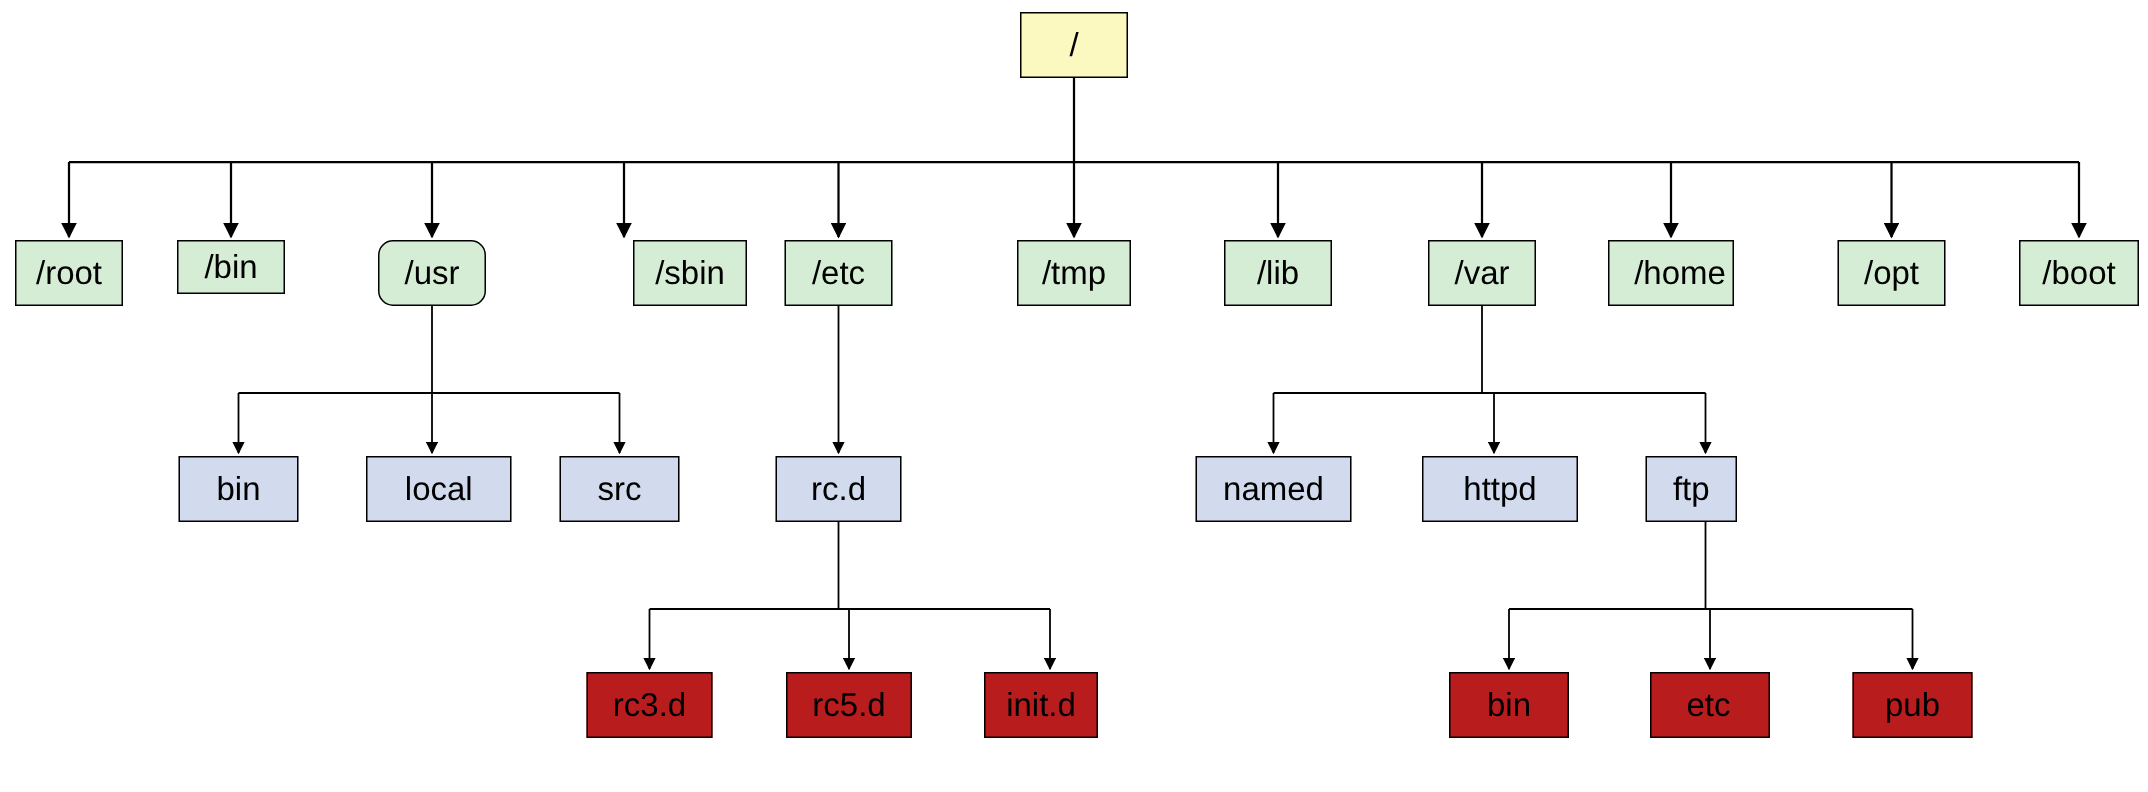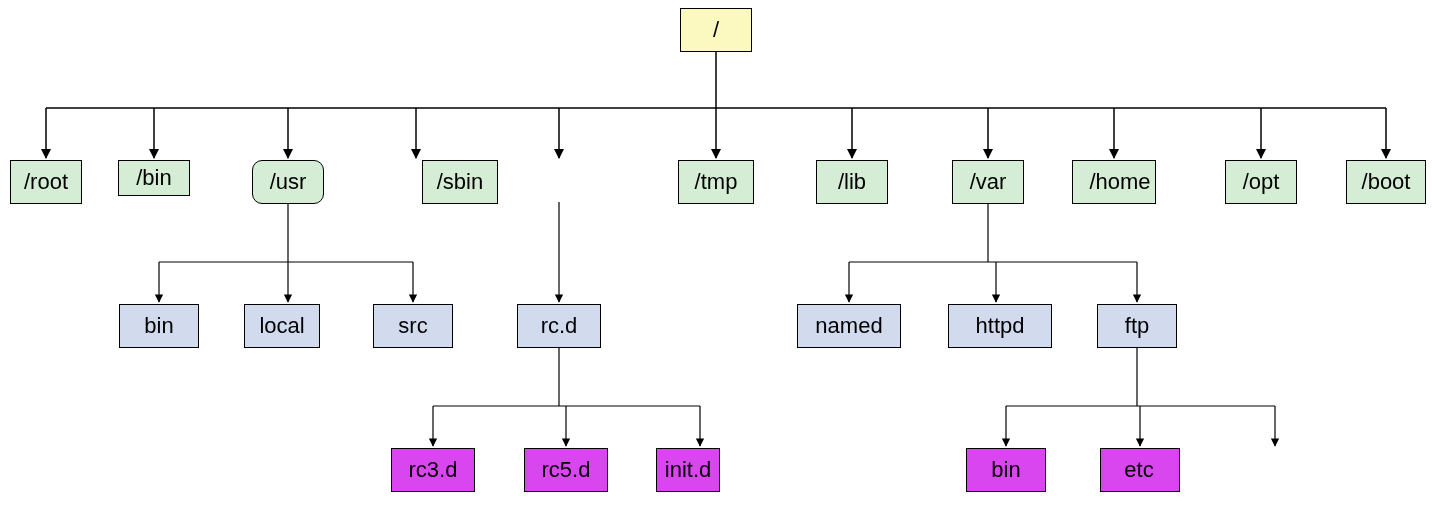--- a/index.html
+++ b/index.html
@@ -29,21 +29,21 @@
     display: flex;
     align-items: center;
     justify-content: center;
     padding: 4px 12px;
     white-space: nowrap;
     text-align: center;
   }
   .yellow { background: #fbf8c0; }
   .green  { background: #d5ecd5; }
   .blue   { background: #d2daee; }
-  .pink   { background: #d946ef; }
+  .pink   { background: #b91c1c; }
 </style>
 </head>
 <body>
 
 <div class="canvas">
 
   <svg class="connectors">
     <defs>
       <marker id="arrow" viewBox="0 0 10 10" refX="9" refY="5" markerWidth="7" markerHeight="7" orient="auto-start-reverse">
         <path d="M 0 0 L 10 5 L 0 10 z" fill="#000"></path>
@@ -91,34 +91,36 @@
     <line x1="1140" y1="406" x2="1140" y2="446" stroke="#000" stroke-width="1.2" marker-end="url(#arrow)"></line>
     <line x1="1275" y1="406" x2="1275" y2="446" stroke="#000" stroke-width="1.2" marker-end="url(#arrow)"></line>
   </svg>
 
   <div class="node yellow" style="left:680px; top:8px;  width:72px; height:44px;">/</div>
 
   <div class="node green" style="left:10px;   top:160px; width:72px; height:44px;">/root</div>
   <div class="node green" style="left:118px;  top:160px; width:72px; height:36px;">/bin</div>
   <div class="node green" style="left:252px;  top:160px; width:72px; height:44px;border-radius:10px;">/usr</div>
   <div class="node green" style="left:378px;  top:160px; width:76px; height:44px;margin-left:44px;">/sbin</div>
+  <div class="node green" style="left:523px;  top:160px; width:72px; height:44px;">/etc</div>
   <div class="node green" style="left:678px;  top:160px; width:76px; height:44px;">/tmp</div>
   <div class="node green" style="left:816px;  top:160px; width:72px; height:44px;">/lib</div>
   <div class="node green" style="left:952px;  top:160px; width:72px; height:44px;">/var</div>
   <div class="node green" style="left:1072px; top:160px; width:84px; height:44px;padding-left:24px;">/home</div>
   <div class="node green" style="left:1225px; top:160px; width:72px; height:44px;">/opt</div>
   <div class="node green" style="left:1346px; top:160px; width:80px; height:44px;">/boot</div>
 
   <div class="node blue" style="left:119px;  top:304px; width:80px;  height:44px;">bin</div>
-  <div class="node blue" style="left:244px;  top:304px; width:76px;  height:44px;">local</div>
+  <div class="node blue" style="left:244px;  top:304px; width:97px;  height:44px;">local</div>
   <div class="node blue" style="left:373px;  top:304px; width:80px;  height:44px;">src</div>
   <div class="node blue" style="left:517px;  top:304px; width:84px;  height:44px;">rc.d</div>
   <div class="node blue" style="left:797px;  top:304px; width:104px; height:44px;">named</div>
   <div class="node blue" style="left:948px;  top:304px; width:104px;  height:44px;">httpd</div>
-  <div class="node blue" style="left:1097px; top:304px; width:80px;  height:44px;">ftp</div>
+  <div class="node blue" style="left:1097px; top:304px; width:61px;  height:44px;">ftp</div>
 
   <div class="node pink" style="left:391px;  top:448px; width:84px; height:44px;">rc3.d</div>
   <div class="node pink" style="left:524px;  top:448px; width:84px; height:44px;">rc5.d</div>
-  <div class="node pink" style="left:656px;  top:448px; width:64px; height:44px;">init.d</div>
+  <div class="node pink" style="left:656px;  top:448px; width:76px; height:44px;">init.d</div>
   <div class="node pink" style="left:966px;  top:448px; width:80px; height:44px;">bin</div>
   <div class="node pink" style="left:1100px; top:448px; width:80px; height:44px;padding-left:10px;">etc</div>
+  <div class="node pink" style="left:1235px; top:448px; width:80px; height:44px;">pub</div>
 
 </div>
 
 </body></html>

